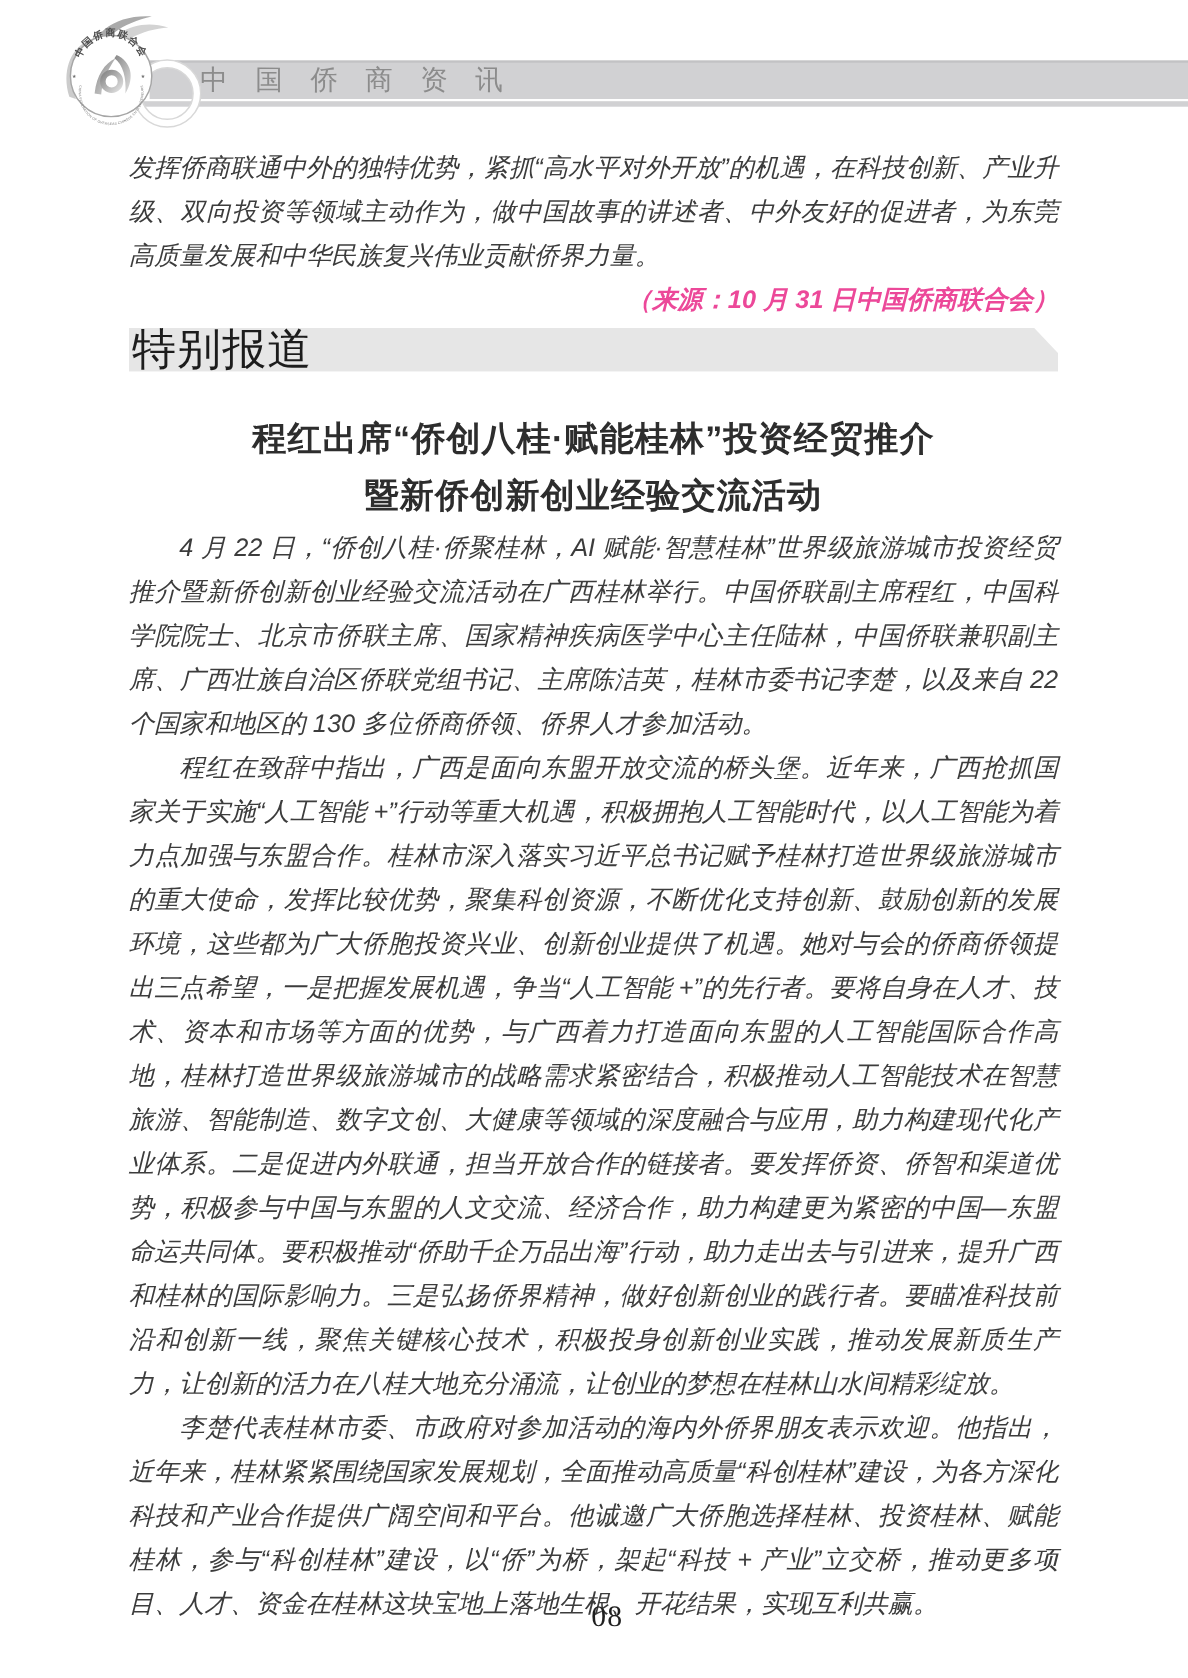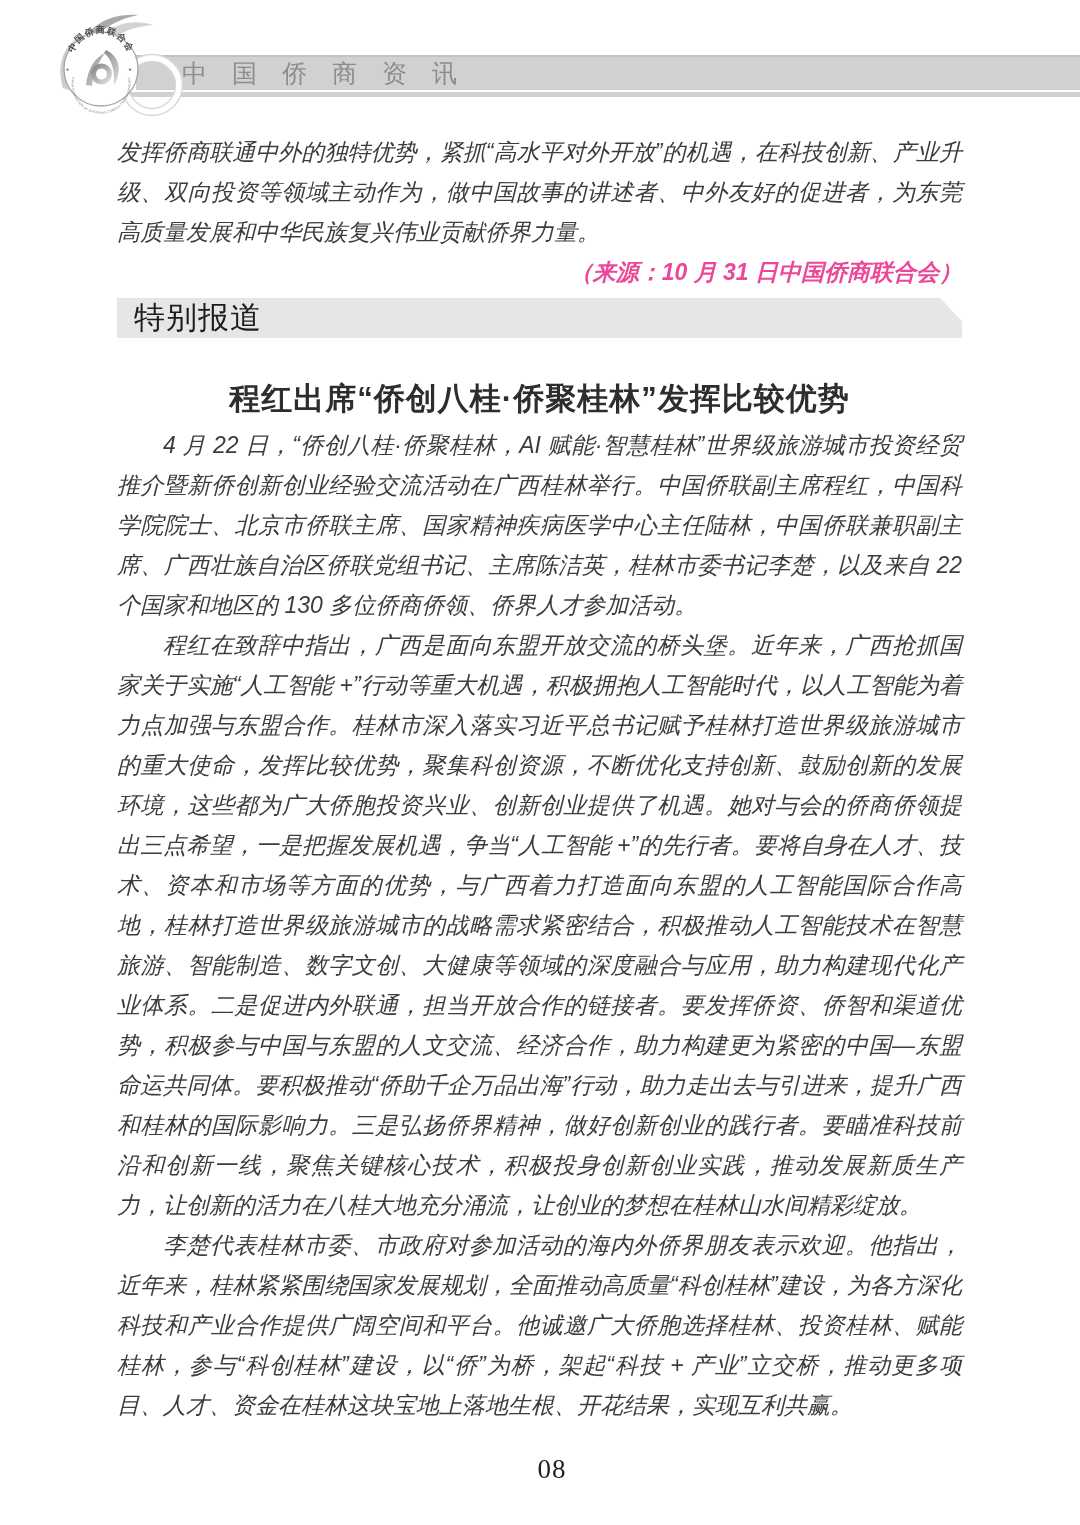--- a/index.html
+++ b/index.html
@@ -36,21 +36,21 @@
   }
   .intro .source{float:right;font-weight:bold;color:#ec4899;}
   
   .section-banner{
     margin-top:46px;height:40px;background:#e6e6e6;
     clip-path:polygon(0 0,calc(100% - 22px) 0,100% 58%,100% 100%,0 100%);
     display:flex;align-items:center;
   }
   .section-banner .label{
     font-family:"Liberation Serif","DejaVu Serif",serif;
-    font-size:31px;color:#1c1c1c;padding-left:17px;letter-spacing:1px;
+    font-size:40px;color:#1c1c1c;padding-left:3px;letter-spacing:1px;
     line-height:40px;
   }
   
   .article-title{
     margin-top:35px;text-align:center;font-weight:bold;color:#2d2d2d;
     font-size:31px;line-height:52px;letter-spacing:1px;
   }
   .article p{text-indent:2em;}
   
   .page-number{
@@ -107,21 +107,22 @@
   <div class="content">
 
     <p class="bodytext intro"><span>发挥侨商联通中外的独特优势，紧抓“高水平对外开放”的机遇，在科技创新、产业升级、双向投资等领域主动作为，做中国故事的讲述者、中外友好的促进者，为东莞高质量发展和中华民族复兴伟业贡献侨界力量。</span><span class="source">（来源：10 月 31 日中国侨商联合会）</span></p>
 
     <div class="section-banner">
       <span class="label">特别报道</span>
     </div>
 
     <div class="article">
       <div class="article-title">
-        <div>程红出席“侨创八桂·侨聚桂林”发挥比较优势</div>
+        <div>程红出席“侨创八桂·赋能桂林”投资经贸推介</div>
+        <div>暨新侨创新创业经验交流活动</div>
       </div>
       <p class="bodytext">4 月 22 日，“侨创八桂·侨聚桂林，AI 赋能·智慧桂林”世界级旅游城市投资经贸推介暨新侨创新创业经验交流活动在广西桂林举行。中国侨联副主席程红，中国科学院院士、北京市侨联主席、国家精神疾病医学中心主任陆林，中国侨联兼职副主席、广西壮族自治区侨联党组书记、主席陈洁英，桂林市委书记李楚，以及来自 22 个国家和地区的 130 多位侨商侨领、侨界人才参加活动。</p>
       <p class="bodytext">程红在致辞中指出，广西是面向东盟开放交流的桥头堡。近年来，广西抢抓国家关于实施“人工智能 +”行动等重大机遇，积极拥抱人工智能时代，以人工智能为着力点加强与东盟合作。桂林市深入落实习近平总书记赋予桂林打造世界级旅游城市的重大使命，发挥比较优势，聚集科创资源，不断优化支持创新、鼓励创新的发展环境，这些都为广大侨胞投资兴业、创新创业提供了机遇。她对与会的侨商侨领提出三点希望，一是把握发展机遇，争当“人工智能 +”的先行者。要将自身在人才、技术、资本和市场等方面的优势，与广西着力打造面向东盟的人工智能国际合作高地，桂林打造世界级旅游城市的战略需求紧密结合，积极推动人工智能技术在智慧旅游、智能制造、数字文创、大健康等领域的深度融合与应用，助力构建现代化产业体系。二是促进内外联通，担当开放合作的链接者。要发挥侨资、侨智和渠道优势，积极参与中国与东盟的人文交流、经济合作，助力构建更为紧密的中国—东盟命运共同体。要积极推动“侨助千企万品出海”行动，助力走出去与引进来，提升广西和桂林的国际影响力。三是弘扬侨界精神，做好创新创业的践行者。要瞄准科技前沿和创新一线，聚焦关键核心技术，积极投身创新创业实践，推动发展新质生产力，让创新的活力在八桂大地充分涌流，让创业的梦想在桂林山水间精彩绽放。</p>
       <p class="bodytext">李楚代表桂林市委、市政府对参加活动的海内外侨界朋友表示欢迎。他指出，近年来，桂林紧紧围绕国家发展规划，全面推动高质量“科创桂林”建设，为各方深化科技和产业合作提供广阔空间和平台。他诚邀广大侨胞选择桂林、投资桂林、赋能桂林，参与“科创桂林”建设，以“侨”为桥，架起“科技 + 产业”立交桥，推动更多项目、人才、资金在桂林这块宝地上落地生根、开花结果，实现互利共赢。</p>
     </div>
 
   </div>
 
   <div class="page-number">08</div>
 

